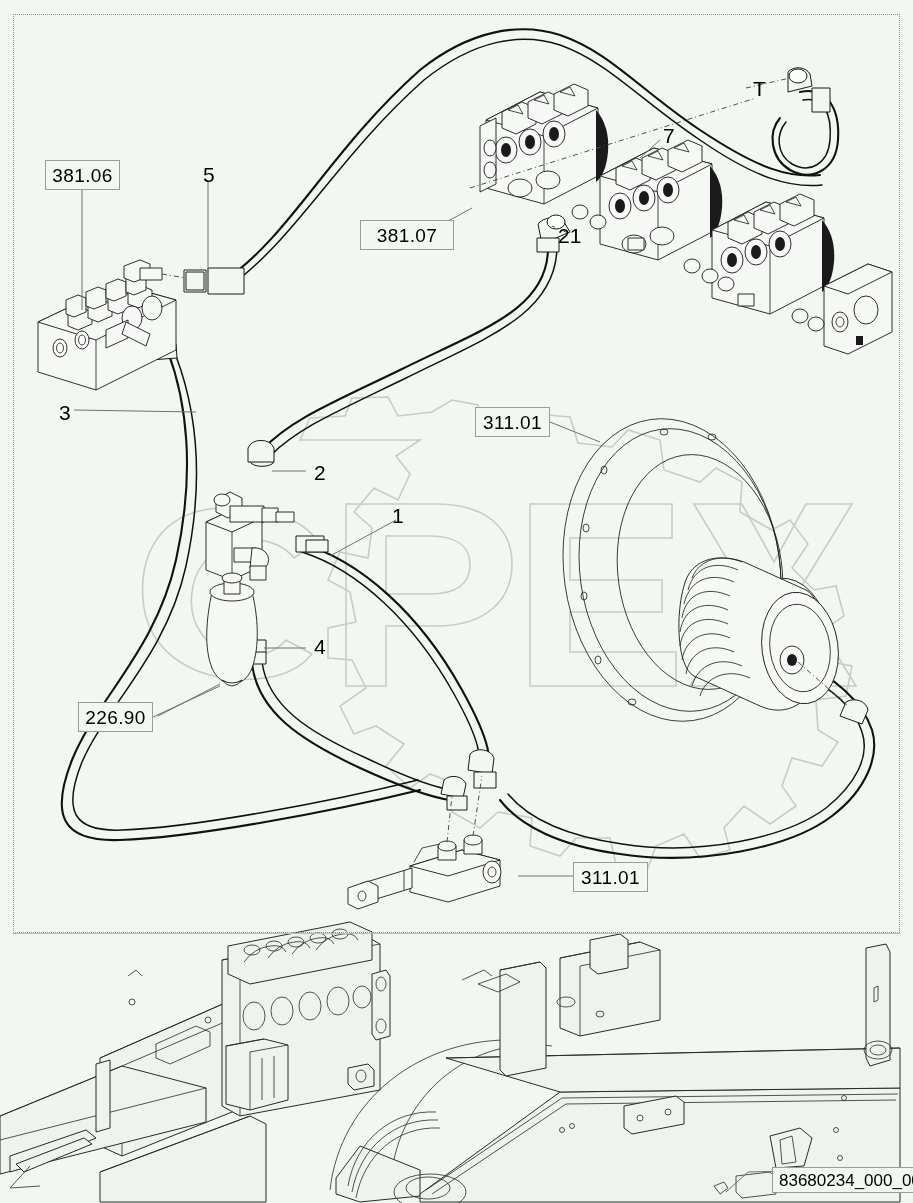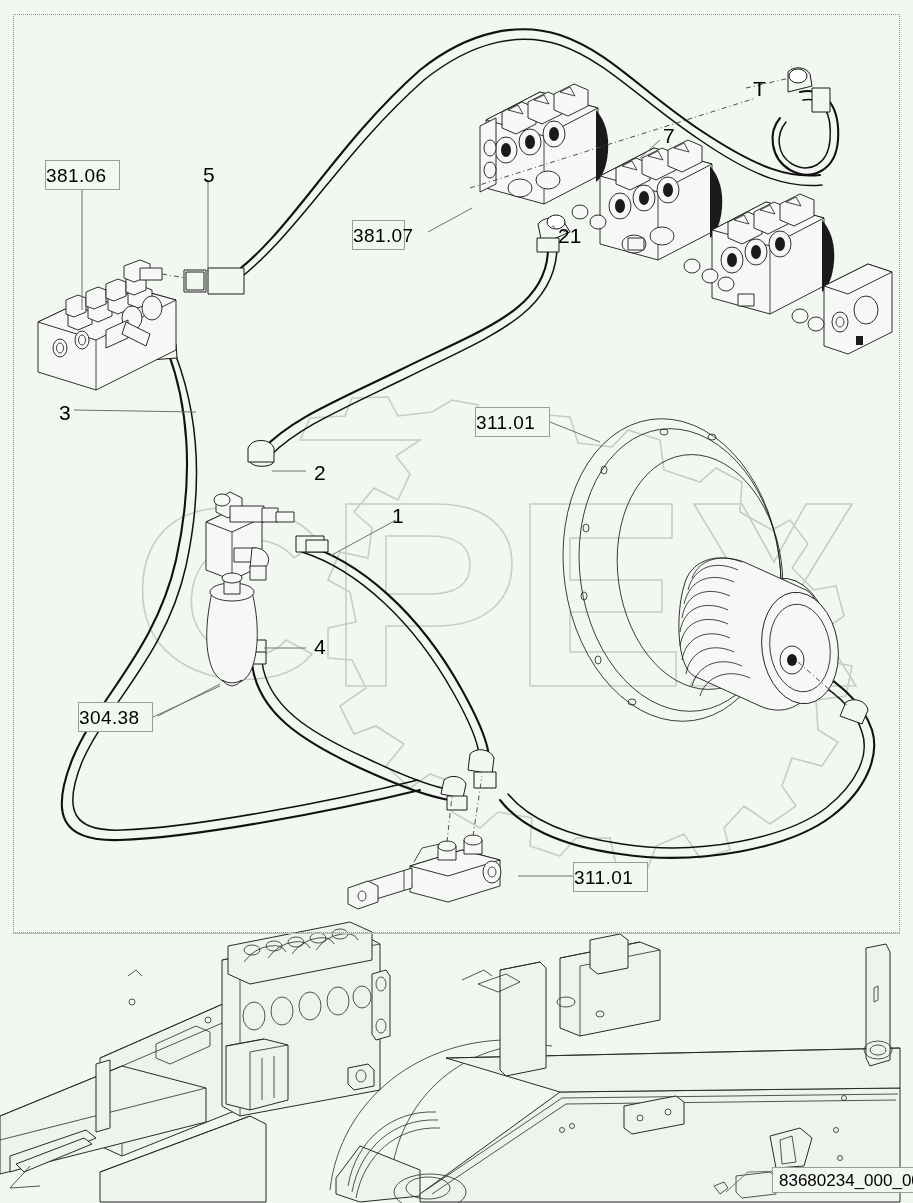--- a/index.html
+++ b/index.html
@@ -39,21 +39,21 @@
   }
   
   .callout-box {
     position: absolute;
     border: 1px solid #9a9c9a;
     background: #f2f7f1;
     color: #000;
     font-size: 19px;
     line-height: 30px;
     height: 30px;
-    text-align: left;
+    text-align: center;
     letter-spacing: .4px;
     white-space: nowrap;
     box-sizing: border-box;
   }
   .callout-num {
     position: absolute;
     font-size: 21px;
     color: #000;
     line-height: 21px;
     white-space: nowrap;
@@ -581,23 +581,23 @@
       <path class="lead" d="M726 252 L748 232 L828 230"></path>
       <path class="bot-f" d="M770 196 L800 188 L812 198 L804 226 L776 228 Z"></path>
       <path class="bot-t" d="M780 200 L792 196 L796 222 L782 224 Z"></path>
     </g>
   </svg>
 
   <div id="frame"></div>
   <div id="divider"></div>
 
   <div class="callout-box" style="left:45px;  top:160px; width:75px;">381.06</div>
-  <div class="callout-box" style="left:352px; top:220px; width:53px;">381.07</div>
+  <div class="callout-box" style="left:360px; top:220px; width:94px;">381.07</div>
   <div class="callout-box" style="left:475px; top:407px; width:75px;">311.01</div>
-  <div class="callout-box" style="left:78px;  top:702px; width:75px;">304.38</div>
+  <div class="callout-box" style="left:78px;  top:702px; width:75px;">226.90</div>
   <div class="callout-box" style="left:573px; top:862px; width:75px;">311.01</div>
 
   <div class="callout-num" style="left:203px; top:164px;">5</div>
   <div class="callout-num" style="left:663px; top:125px;">7</div>
   <div class="callout-num" style="left:753px; top:78px;">T</div>
   <div class="callout-num" style="left:558px; top:225px;">21</div>
   <div class="callout-num" style="left:59px;  top:402px;">3</div>
   <div class="callout-num" style="left:314px; top:462px;">2</div>
   <div class="callout-num" style="left:392px; top:505px;">1</div>
   <div class="callout-num" style="left:314px; top:636px;">4</div>

